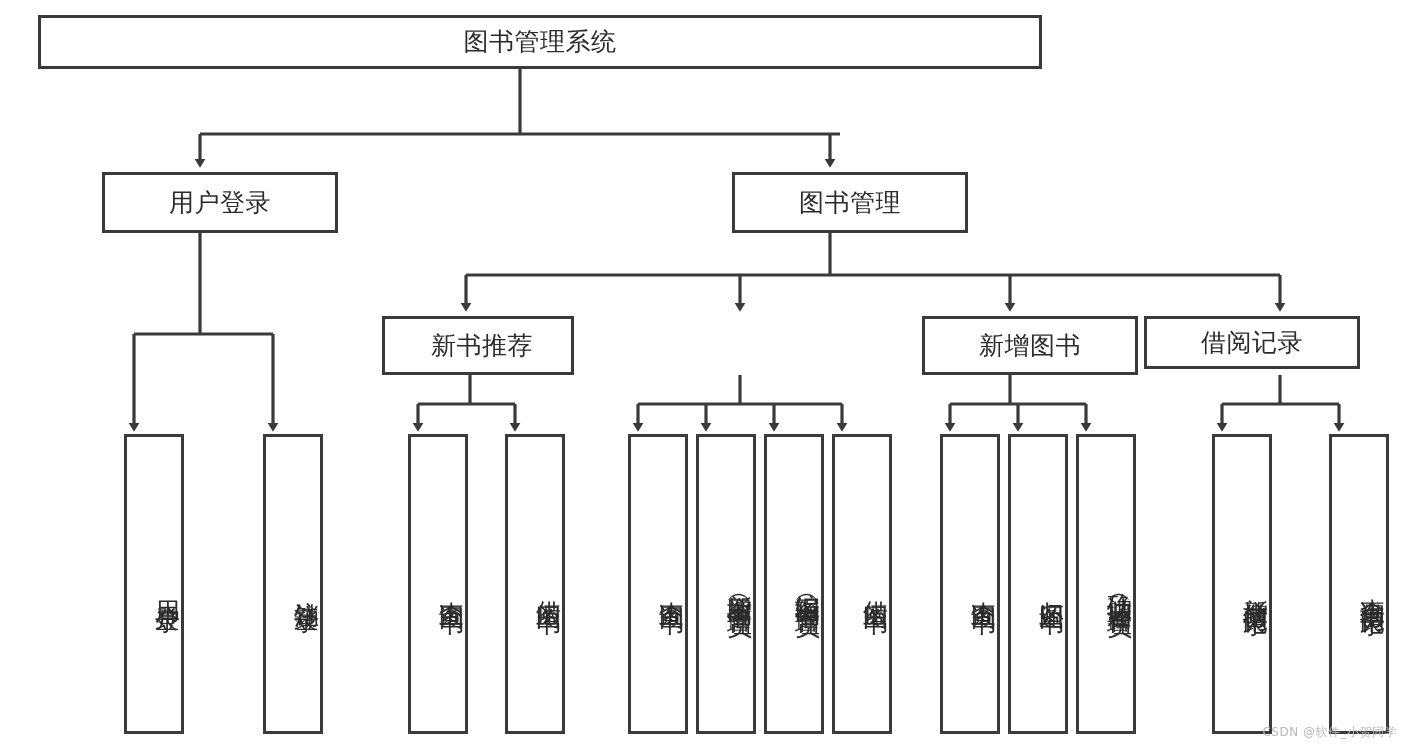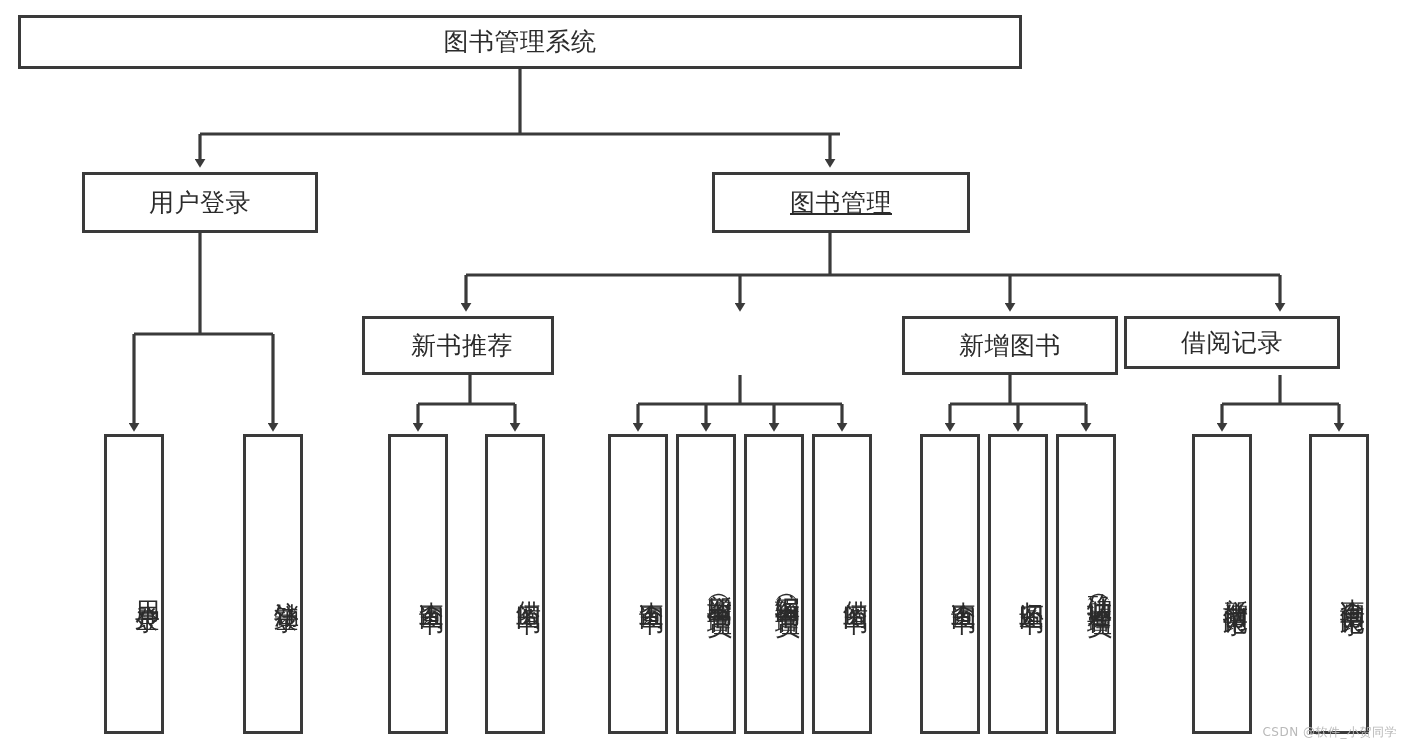--- a/index.html
+++ b/index.html
@@ -28,20 +28,21 @@
   .node {
     position: absolute;
     box-sizing: border-box;
     background: #ffffff;
     border: 3px solid #3a3a3a;
     display: flex;
     align-items: center;
     justify-content: center;
     color: #2b2b2b;
     line-height: 1.12;
+    margin-left: 20px;
   }
   .node-h {
     font-size: 25px;
     letter-spacing: 0.5px;
   }
   .node.root {
     font-size: 25px;
     border-width: 3px;
   }
   .node-v {
@@ -124,21 +125,21 @@
     </g>
   </svg>
 
   <div class="node root node-h" style="left:18px; top:15px; width:1004px; height:54px;">
     <span>图书管理系统</span>
   </div>
 
   <div class="node node-h" style="left:82px; top:172px; width:236px; height:61px;">
     <span>用户登录</span>
   </div>
-  <div class="node node-h" style="left:712px; top:172px; width:258px; height:61px;text-decoration:underline;">
+  <div class="node node-h" style="left:712px; top:172px; width:236px; height:61px;">
     <span>图书管理</span>
   </div>
 
   <div class="node node-h" style="left:362px; top:316px; width:192px; height:59px;padding-left:8px;">
     <span>新书推荐</span>
   </div>
   <div class="node node-h" style="left:902px; top:316px; width:216px; height:59px;">
     <span>新增图书</span>
   </div>
   <div class="node node-h" style="left:1124px; top:316px; width:216px; height:53px;">

